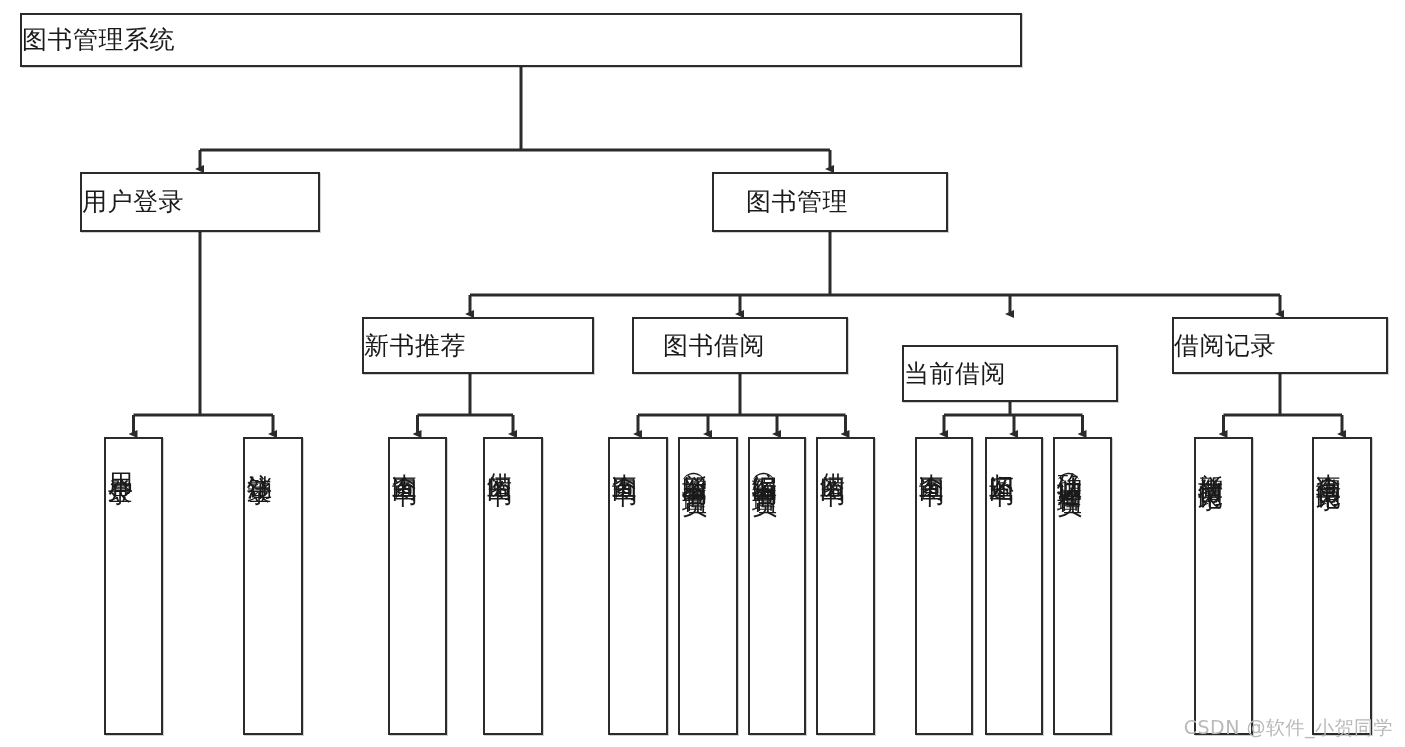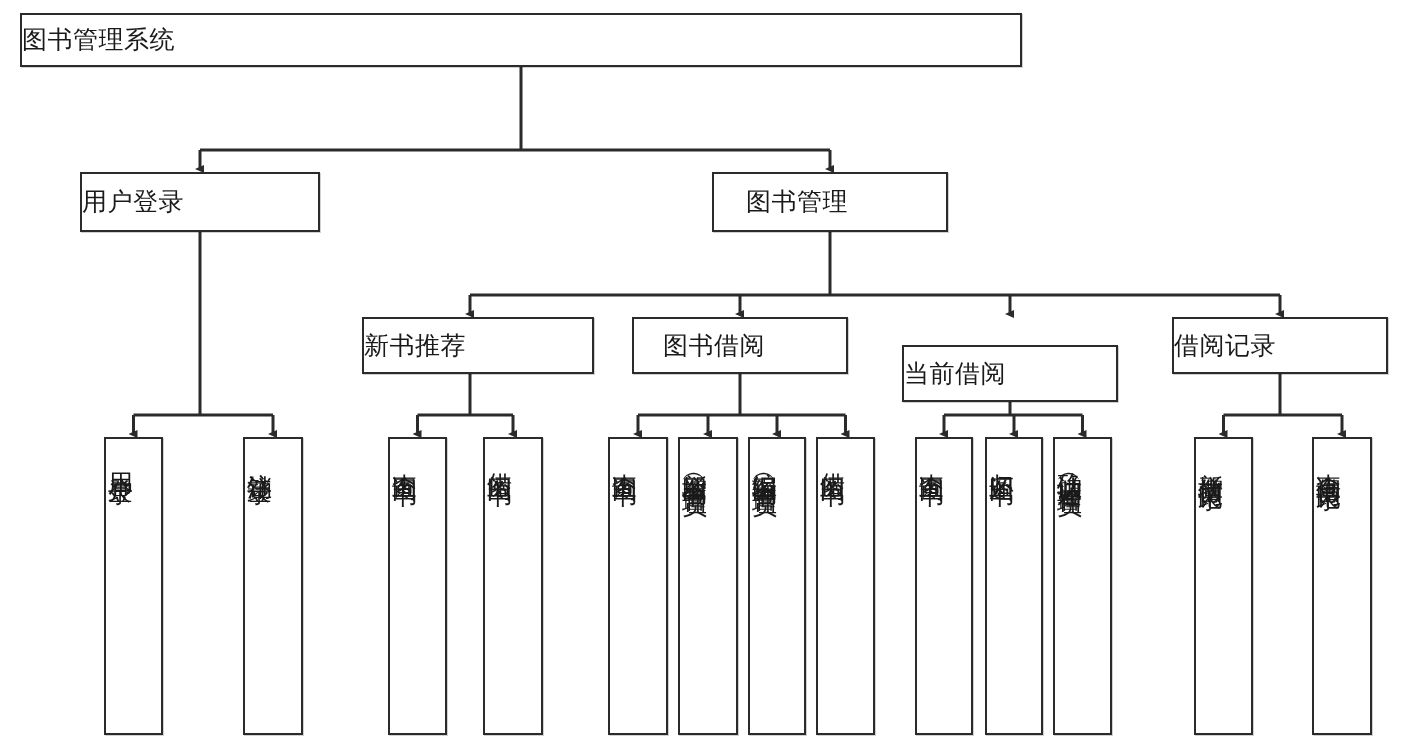--- a/index.html
+++ b/index.html
@@ -169,13 +169,14 @@
       <div class="node vert" style="left: 1053px; top: 437px; width: 59px; height: 298px;">
         <span class="label">确认归还（管理员）</span>
       </div>
       <div class="node vert" style="left: 1194px; top: 437px; width: 59px; height: 298px;">
         <span class="label">新增借阅记录</span>
       </div>
       <div class="node vert" style="left: 1312px; top: 437px; width: 60px; height: 298px;">
         <span class="label">查询借阅记录</span>
       </div>
     </div>
+  <div id="watermark">CSDN @软件_小贺同学</div>
 </div>
 
 </body></html>

